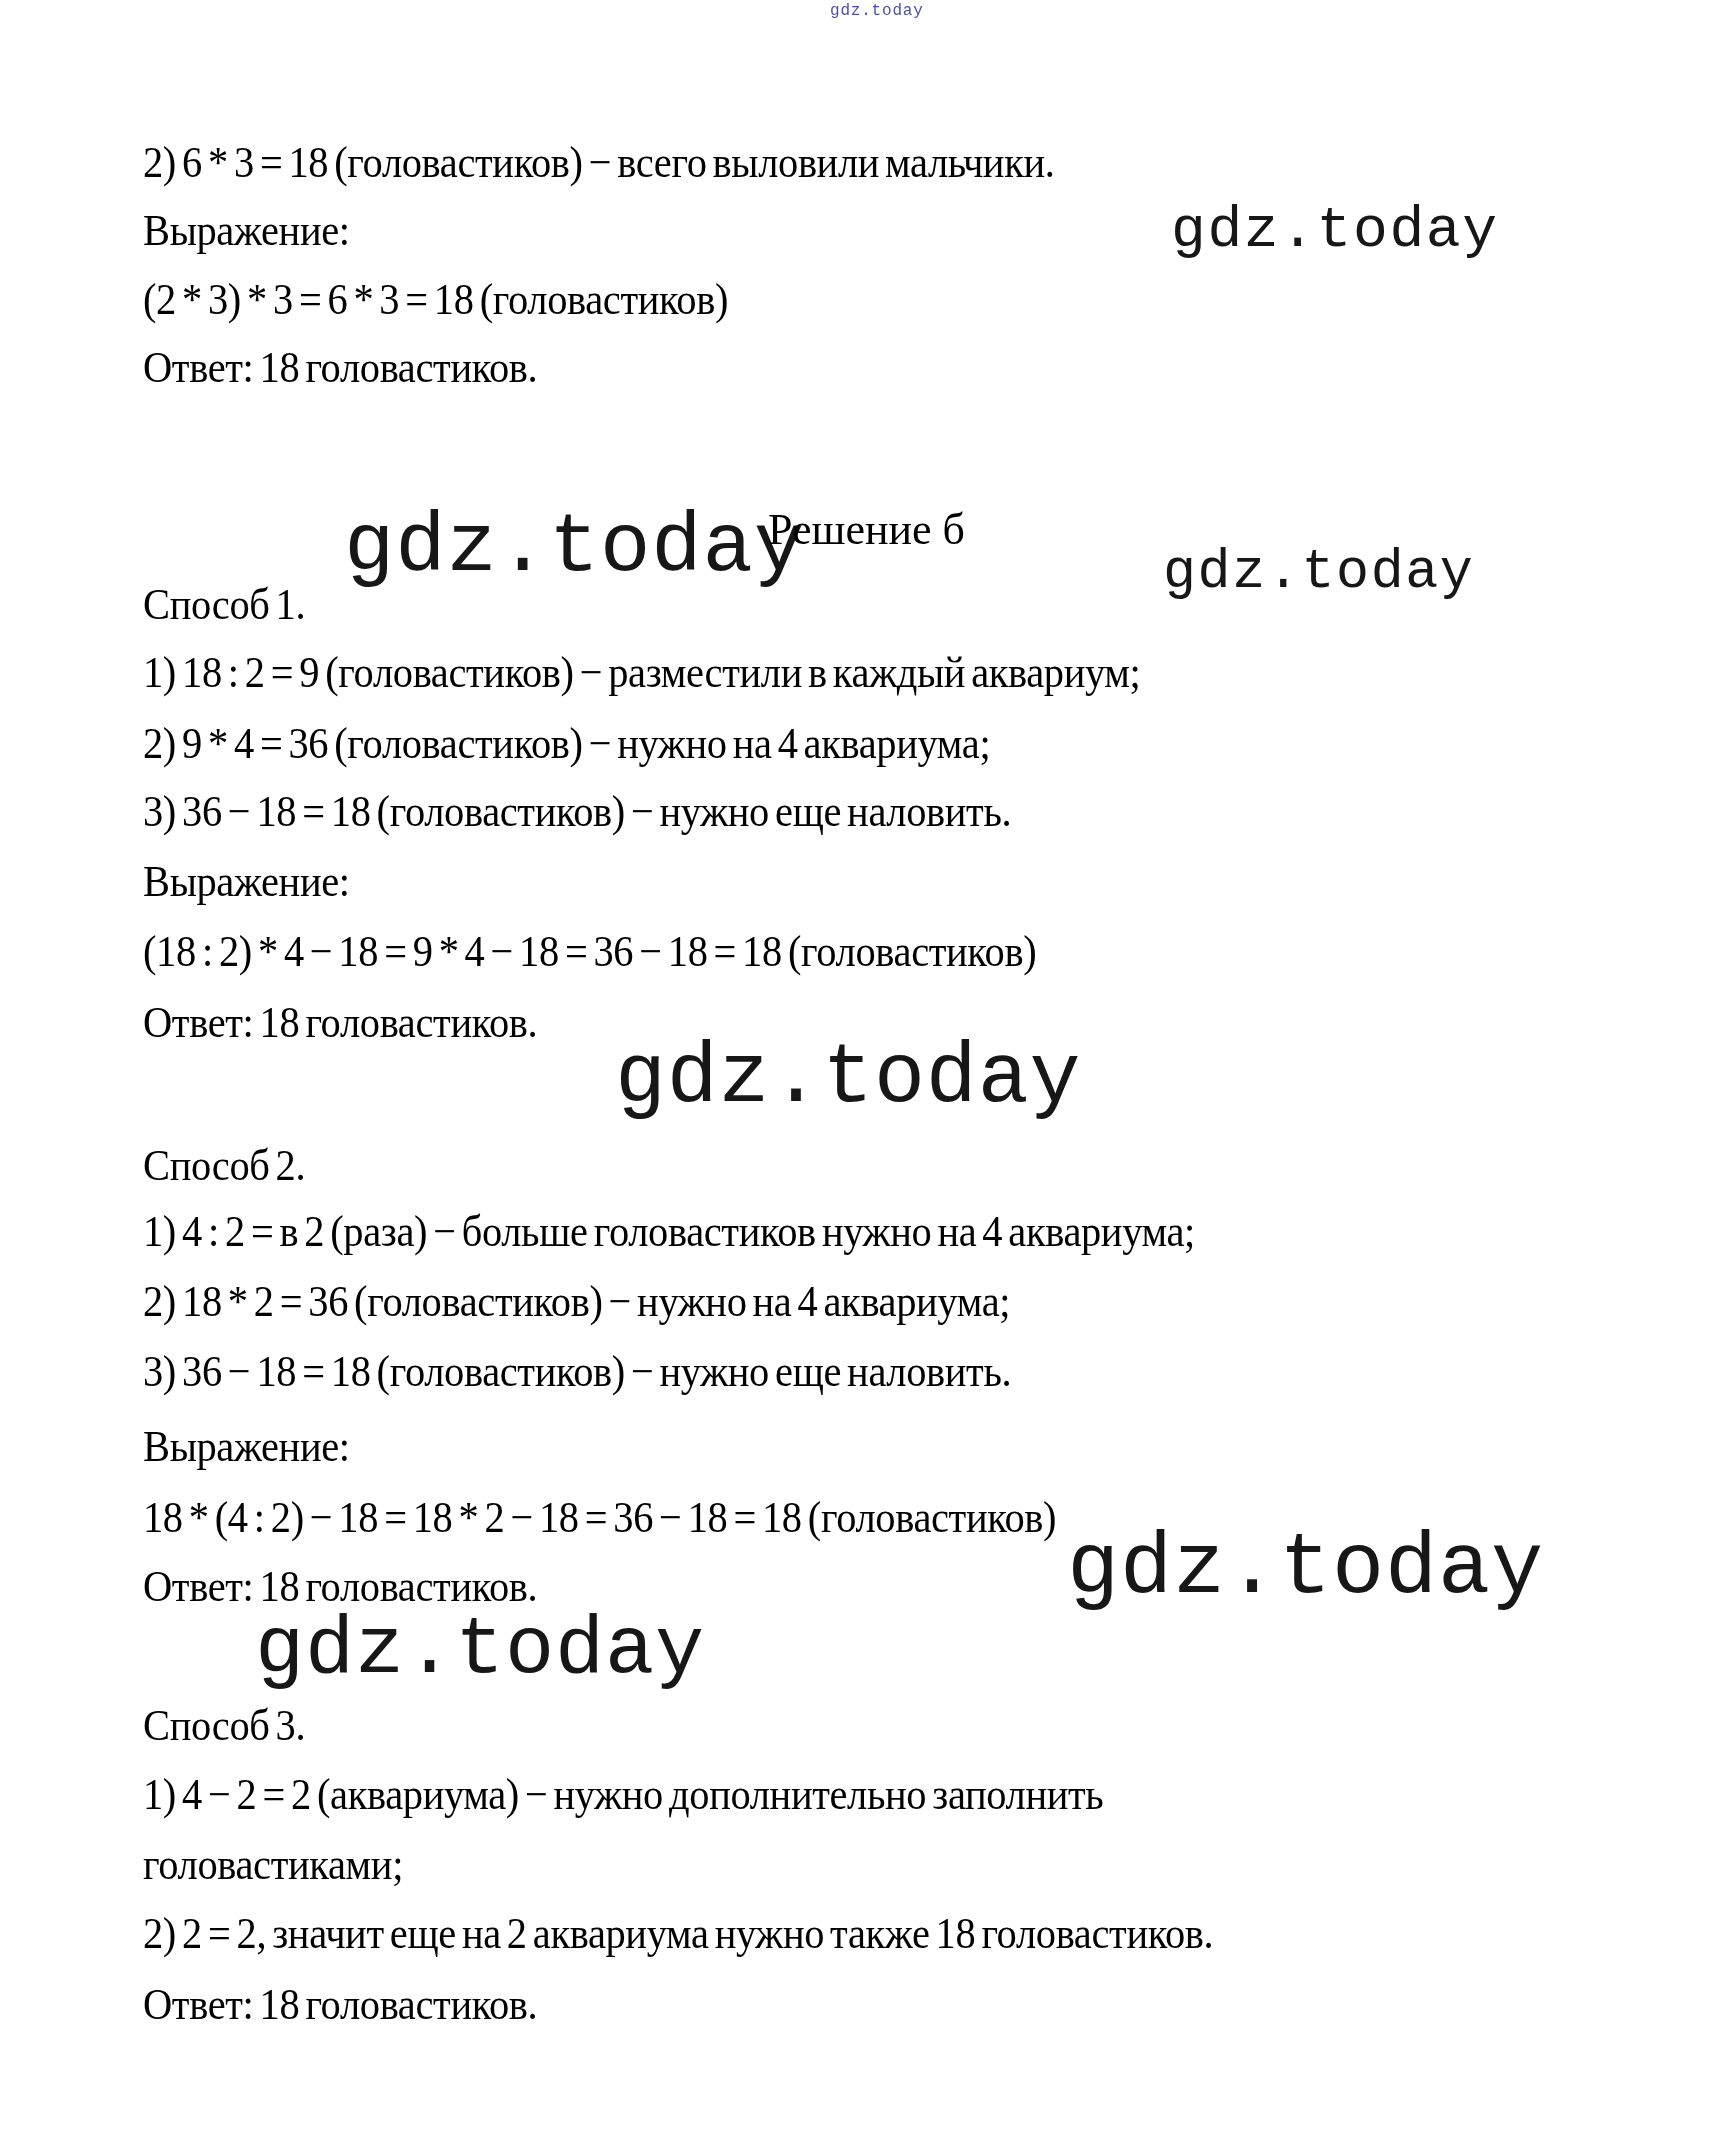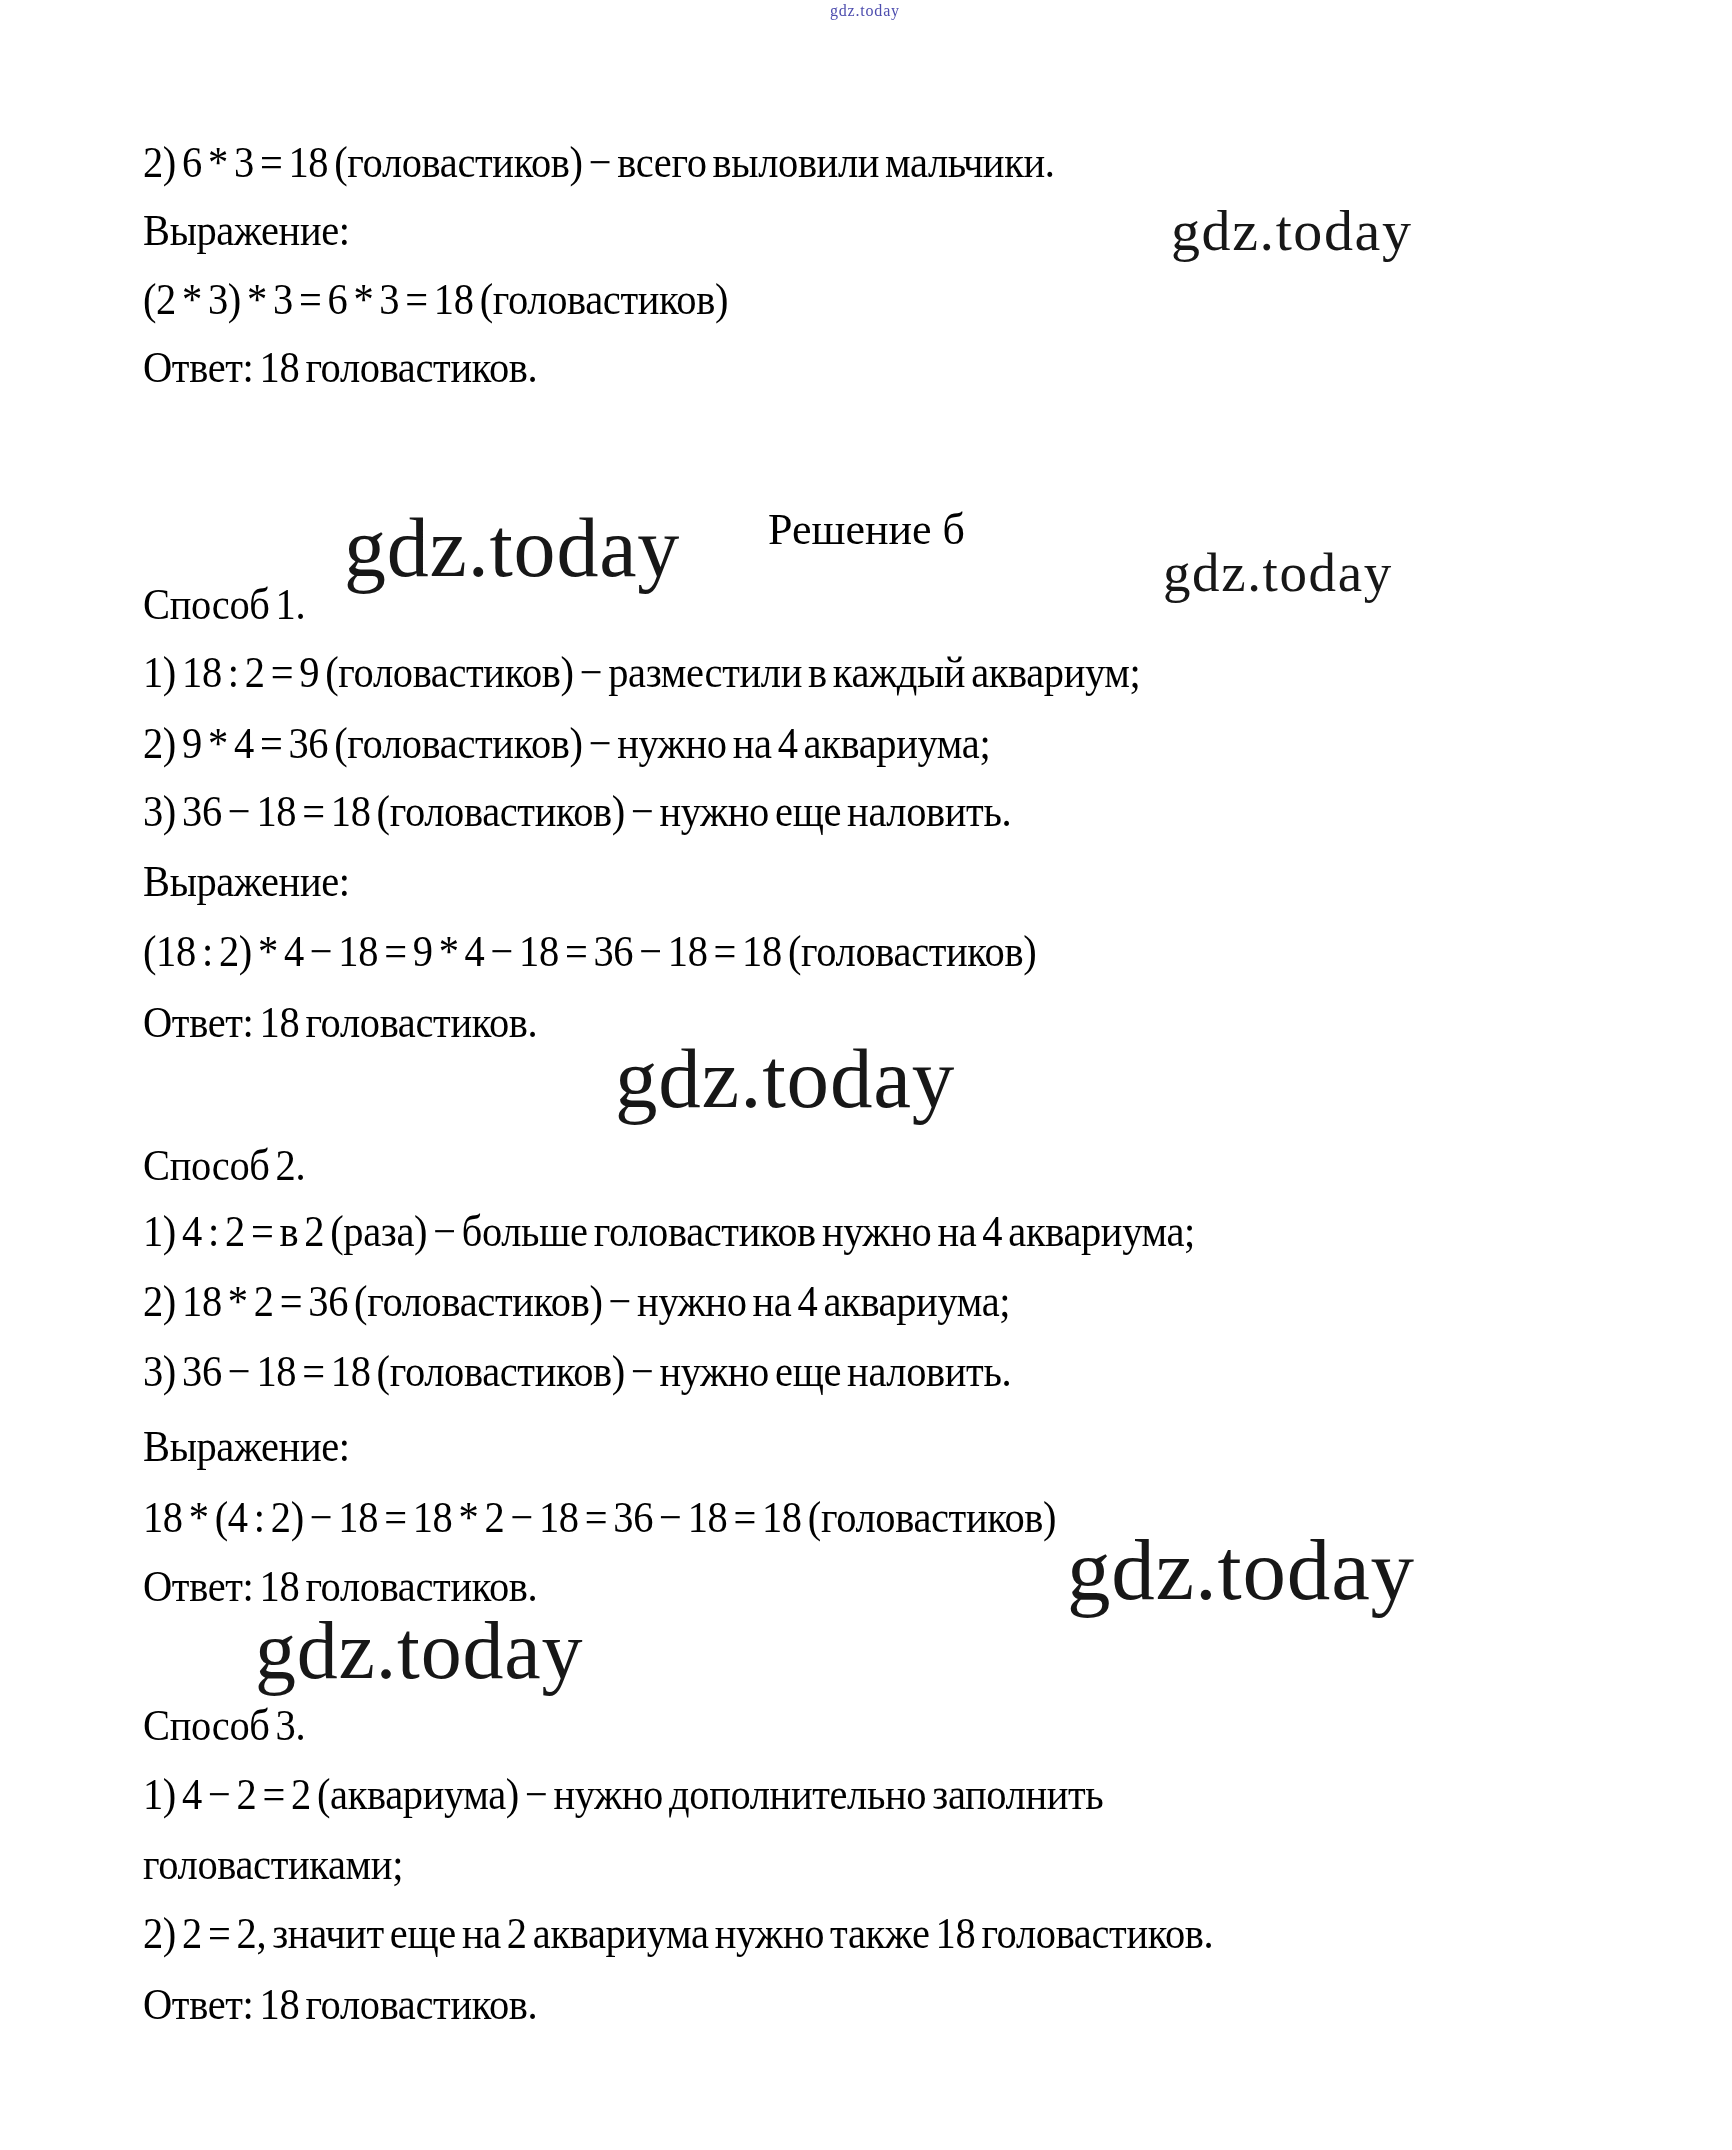--- a/index.html
+++ b/index.html
@@ -31,21 +31,21 @@
     left: 0;
     width: 1733px;
     text-align: center;
     transform: none;
     letter-spacing: 0;
     word-spacing: 0;
   }
   
   .wm {
     position: absolute;
-    font-family: Liberation Serif, serif;
+    font-family: Liberation Mono, monospace;
     font-weight: 300;
     color: var(--wm-color, #171717);
     white-space: nowrap;
     letter-spacing: 1.6px;
     line-height: 1;
   }
   .wm-top {
     color: var(--wm-top-color, #4d4dae);
     font-weight: 400;
     letter-spacing: 0.8px;

